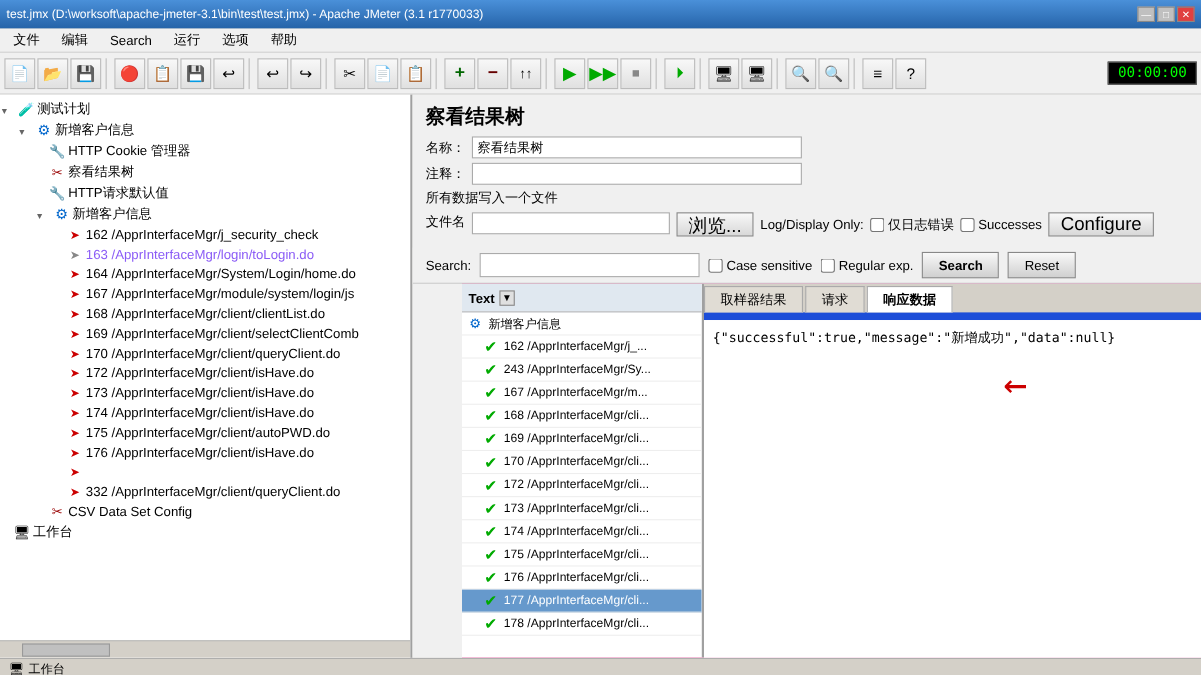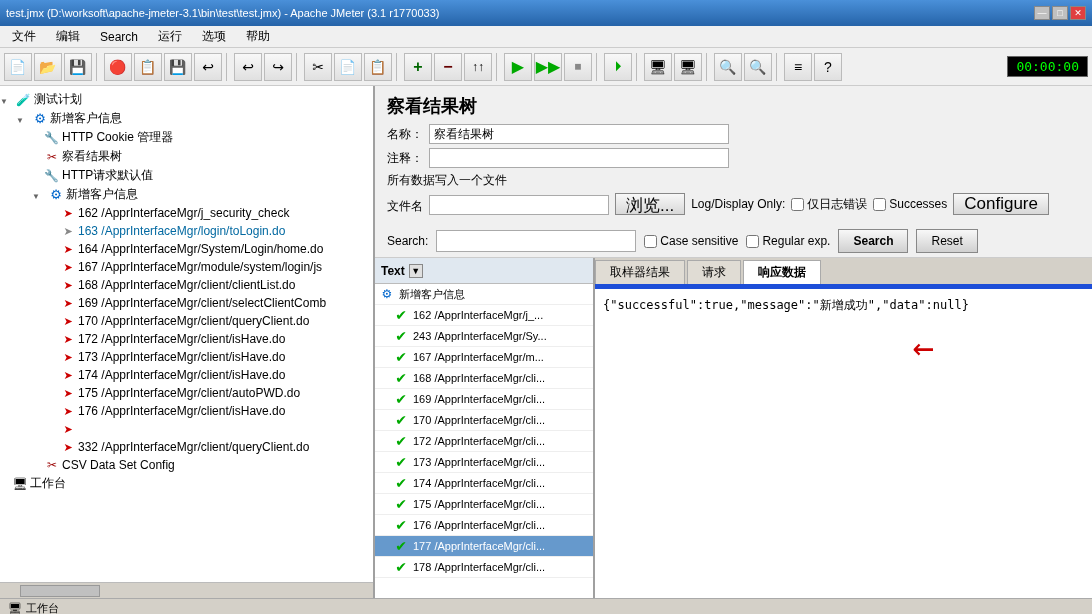--- a/index.html
+++ b/index.html
@@ -147,21 +147,21 @@
       font-size: 12px;
     }
     .form-input.wide { width: 300px; }
     .section-title {
       font-size: 12px;
       margin: 4px 0 4px 0;
     }
 
     .file-row {
       display: flex;
-      align-items: flex-end;
+      align-items: flex-start;
       gap: 6px;
       margin-bottom: 6px;
     }
     .file-label { font-size: 12px; min-width: 36px; }
     .file-input {
       width: 180px;
       height: 20px;
       border: 1px solid #aaa;
       background: white;
     }
@@ -217,20 +217,21 @@
       background: linear-gradient(to bottom, #f8f8f8, #d0d0d0);
       cursor: pointer;
     }
 
     
     #results-area {
       flex: 1;
       display: flex;
       overflow: hidden;
       background: #ec4899;
+      margin-left: 45px;
     }
 
     #results-list-panel {
       width: 220px;
       min-width: 220px;
       border-right: 2px solid #a0a0a0;
       display: flex;
       flex-direction: column;
       background: white;
       overflow: hidden;
@@ -273,21 +274,21 @@
     }
     .result-row.highlighted { background: #6699cc; color: white; }
     .result-icon { width: 16px; height: 16px; margin-right: 4px; flex-shrink: 0; display: flex; align-items: center; justify-content: center; }
     .green-check { color: #00aa00; font-size: 14px; }
     .result-text { font-size: 11px; overflow: hidden; text-overflow: ellipsis; }
 
     
     #tabs-row {
       display: flex;
       background: #d4d0c8;
-      border-bottom: 5px solid #1d4ed8;
+      border-bottom: 7px solid #1d4ed8;
     }
     .tab-btn {
       padding: 3px 14px;
       font-size: 12px;
       border: 1px solid #aaa;
       border-bottom: none;
       background: #e0dcd4;
       cursor: pointer;
       margin-right: 2px;
       margin-top: 2px;
@@ -466,21 +467,21 @@
           <span class="tree-label" style="">162 /ApprInterfaceMgr/j_security_check</span>
         </div>
         <div class="tree-node">
           <span class="tree-indent"></span>
           <span class="tree-indent"></span>
           <span class="tree-indent"></span>
           <span class="tri-space tree-indent"></span>
           <span class="tree-icon">
             <span style="font-size:11px; color:#888;">➤</span>
           </span>
-          <span class="tree-label" style="color:#0369a1;text-align:right;">163 /ApprInterfaceMgr/login/toLogin.do</span>
+          <span class="tree-label" style="color:#8b5cf6;text-align:right;">163 /ApprInterfaceMgr/login/toLogin.do</span>
         </div>
         <div class="tree-node">
           <span class="tree-indent"></span>
           <span class="tree-indent"></span>
           <span class="tree-indent"></span>
           <span class="tri-space tree-indent"></span>
           <span class="tree-icon">
             <span style="font-size:11px; color:#cc0000;">➤</span>
           </span>
           <span class="tree-label" style="">164 /ApprInterfaceMgr/System/Login/home.do</span>

